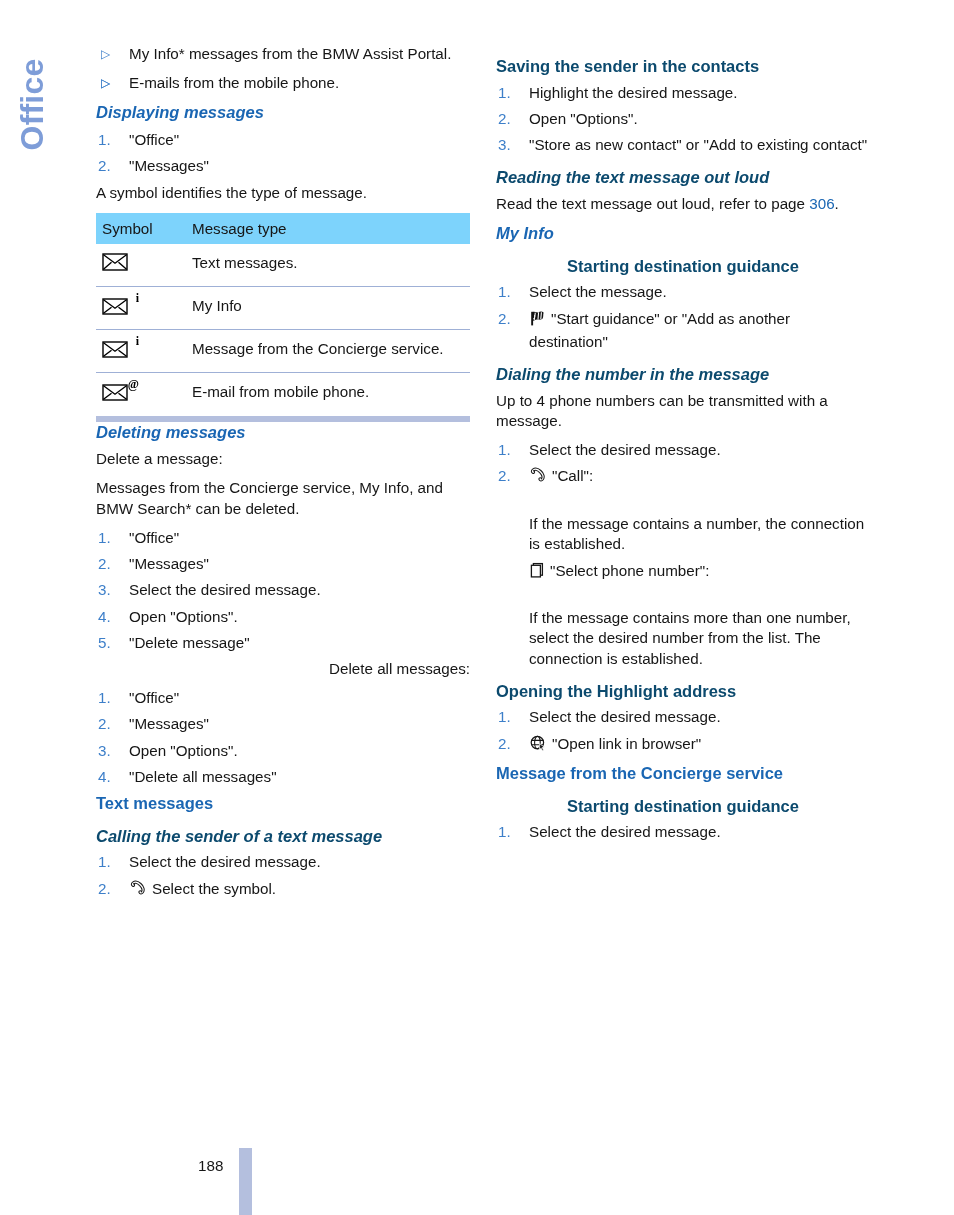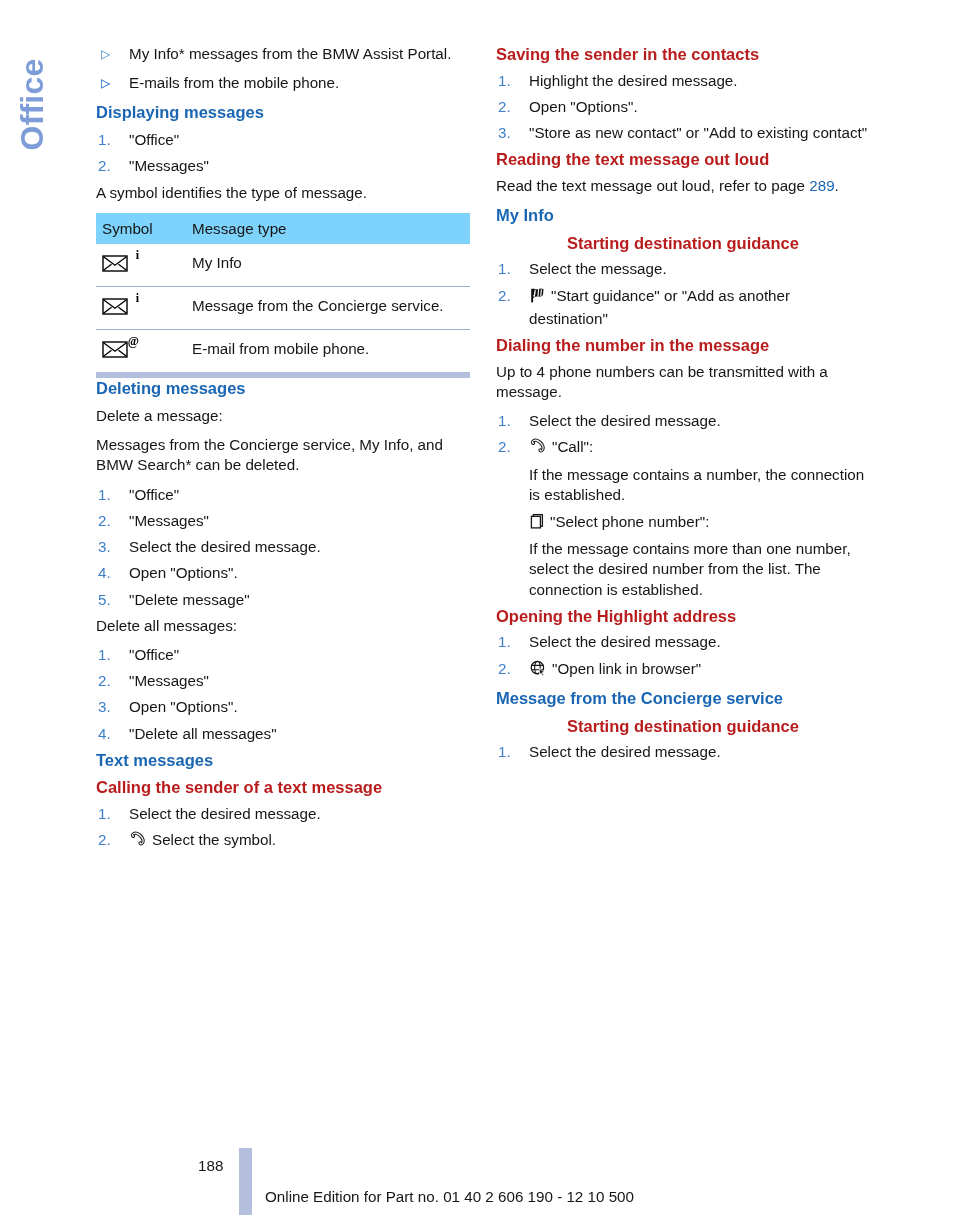--- a/index.html
+++ b/index.html
@@ -58,26 +58,26 @@
   h2.hd {
     font-size: 16.5px;
     font-weight: bold;
     color: #1a66b3;
     margin: 0 0 7px 0;
     line-height: 1.25;
   }
   h3.hd {
     font-size: 16.5px;
     font-weight: bold;
-    color: #b91c1c;
-    margin: 0 0 6px 0;
+    color: #0c4a6e;
+    margin: 12px 0 6px 0;
     line-height: 1.25;
   }
   .sp-top-lg { margin-top: 26px; }
-  .sp-top-md { margin-top: 21px; }
+  .sp-top-md { margin-top: 21px; font-style: italic; }
   .sp-top-sm { margin-top: 15px; text-align: center; }
 
   
   p.tx {
     font-size: 15.2px;
     line-height: 1.33;
     margin: 0 0 9px 0;
     color: #161616;
   }
   p.tx.tight { }
@@ -121,21 +121,21 @@
   ol.num > li .n {
     position: absolute;
     left: 2px;
     top: 0;
     color: #3d7fc9;
     font-size: 15.2px;
     width: 24px;
   }
   ol.num > li .sub {
     display: block;
-    margin-top: 4px;
+    margin-top: 24px;
     font-size: 15.2px;
     line-height: 1.33;
   }
   ol.num > li .sub.tight { margin-top: 7px; }
 
   
   .iglyph {
     display: inline-block;
     vertical-align: -3px;
     margin-right: 4px;
@@ -259,20 +259,32 @@
     <p class="tx tight">A symbol identifies the type of message.</p>
 
     <table class="symtab">
       <thead>
         <tr>
           <th class="c1">Symbol</th>
           <th>Message type</th>
         </tr>
       </thead>
       <tbody>
+        <tr>
+          <td class="c1">
+            <span class="env-wrap">
+              <svg width="30" height="19" viewBox="0 0 30 19" aria-hidden="true">
+                <rect x="1" y="1" width="24" height="16" fill="#ffffff" stroke="#000000" stroke-width="1.4"></rect>
+                <path d="M1.5 1.8 L13 10.2 L24.5 1.8" fill="none" stroke="#000000" stroke-width="1.4"></path>
+                <path d="M1.5 16.3 L9.5 9.2 M24.5 16.3 L16.5 9.2" fill="none" stroke="#000000" stroke-width="1.4"></path>
+              </svg>
+            </span>
+          </td>
+          <td>Text messages.</td>
+        </tr>
         <tr>
           <td class="c1">
             <span class="env-wrap">
               <svg width="30" height="19" viewBox="0 0 30 19" aria-hidden="true">
                 <rect x="1" y="3" width="24" height="15" fill="#ffffff" stroke="#000000" stroke-width="1.4"></rect>
                 <path d="M1.5 3.8 L13 12.2 L24.5 3.8" fill="none" stroke="#000000" stroke-width="1.4"></path>
                 <path d="M1.5 17.3 L9.5 11.2 M24.5 17.3 L16.5 11.2" fill="none" stroke="#000000" stroke-width="1.4"></path>
               </svg>
               <span class="env-sup">i</span>
             </span>
@@ -327,21 +339,21 @@
       </li>
       <li>
         <span class="n">4.</span>
         <span>Open "Options".</span>
       </li>
       <li>
         <span class="n">5.</span>
         <span>"Delete message"</span>
       </li>
     </ol>
-    <p class="tx" style="margin-top:3px;">Delete all messages:</p>
+    <p class="tx" style="margin-top:3px;text-align:right;">Delete all messages:</p>
     <ol class="num">
       <li>
         <span class="n">1.</span>
         <span>"Office"</span>
       </li>
       <li>
         <span class="n">2.</span>
         <span>"Messages"</span>
       </li>
       <li>
@@ -386,21 +398,21 @@
         <span class="n">2.</span>
         <span>Open "Options".</span>
       </li>
       <li>
         <span class="n">3.</span>
         <span>"Store as new contact" or "Add to existing contact"</span>
       </li>
     </ol>
 
     <h3 class="hd sp-top-md">Reading the text message out loud</h3>
-    <p class="tx"><span>Read the text message out loud, refer to page </span><span class="pageref">289</span><span>.</span></p>
+    <p class="tx"><span>Read the text message out loud, refer to page </span><span class="pageref">306</span><span>.</span></p>
 
     <h2 class="hd sp-top-md">My Info</h2>
 
     <h3 class="hd sp-top-sm">Starting destination guidance</h3>
     <ol class="num">
       <li>
         <span class="n">1.</span>
         <span>Select the message.</span>
       </li>
       <li>
@@ -466,16 +478,15 @@
         <span class="n">1.</span>
         <span>Select the desired message.</span>
       </li>
     </ol>
 
   </div>
 
   <div class="footer">
     <div class="pno">188</div>
     <div class="bar"></div>
-    <div class="edition">Online Edition for Part no. 01 40 2 606 190 - 12 10 500</div>
   </div>
 
 </div>
 
 </body></html>

